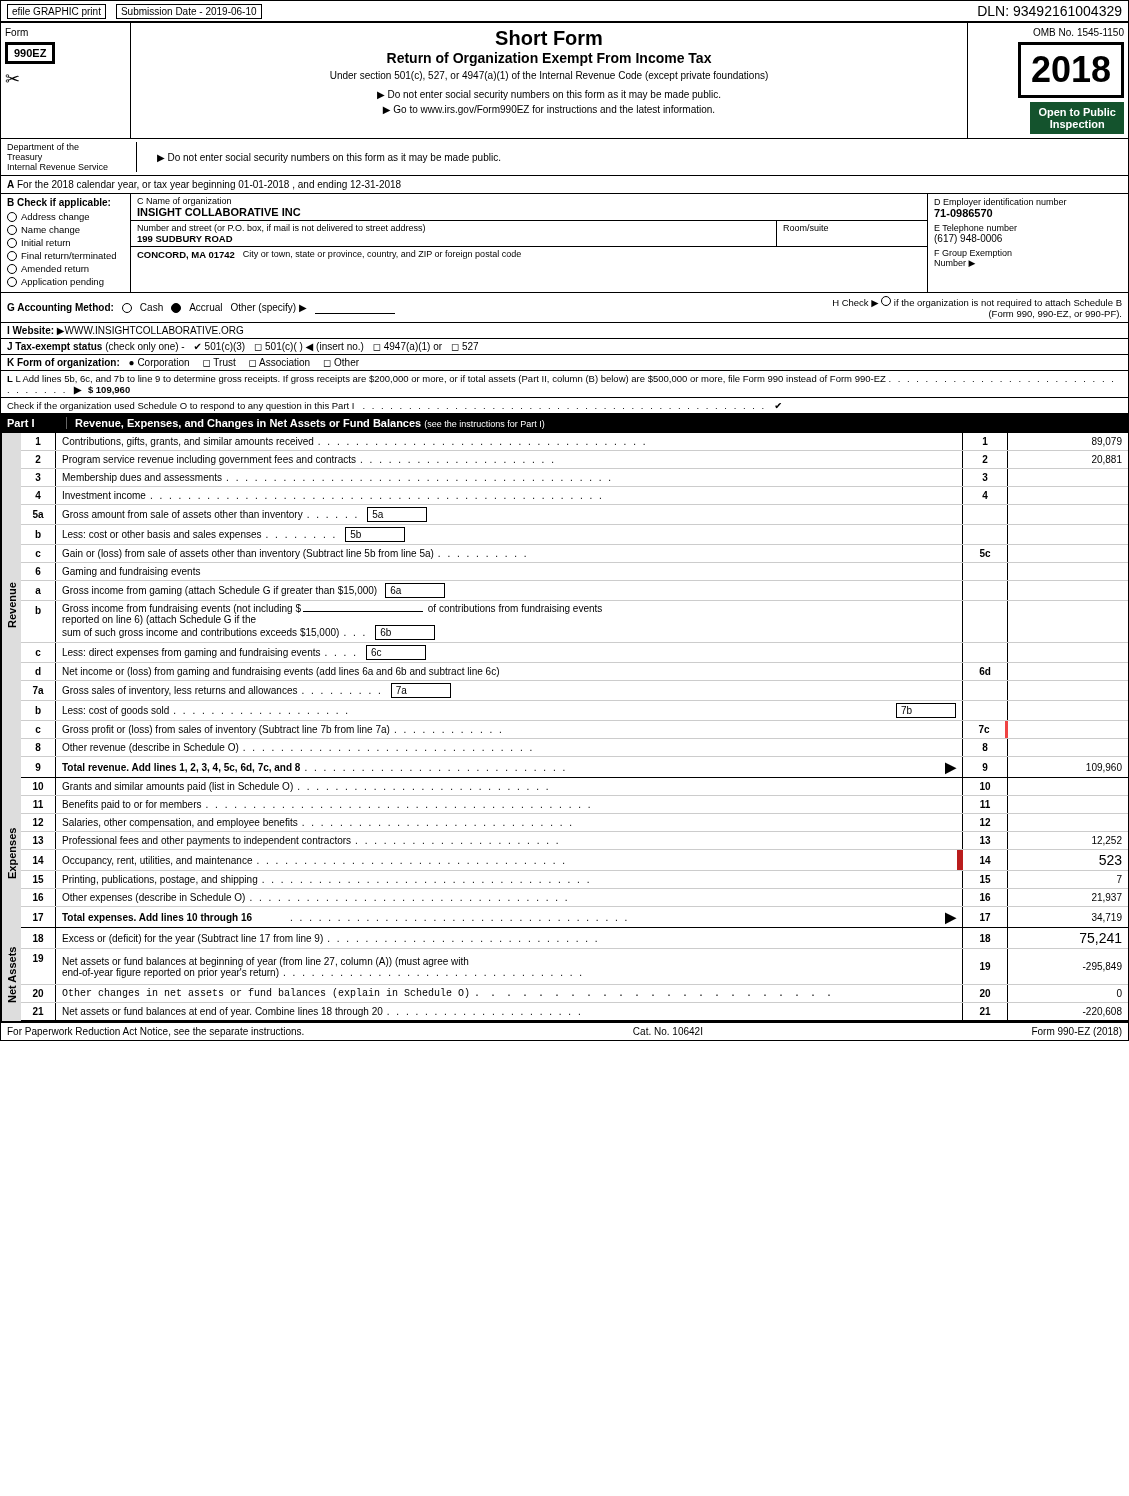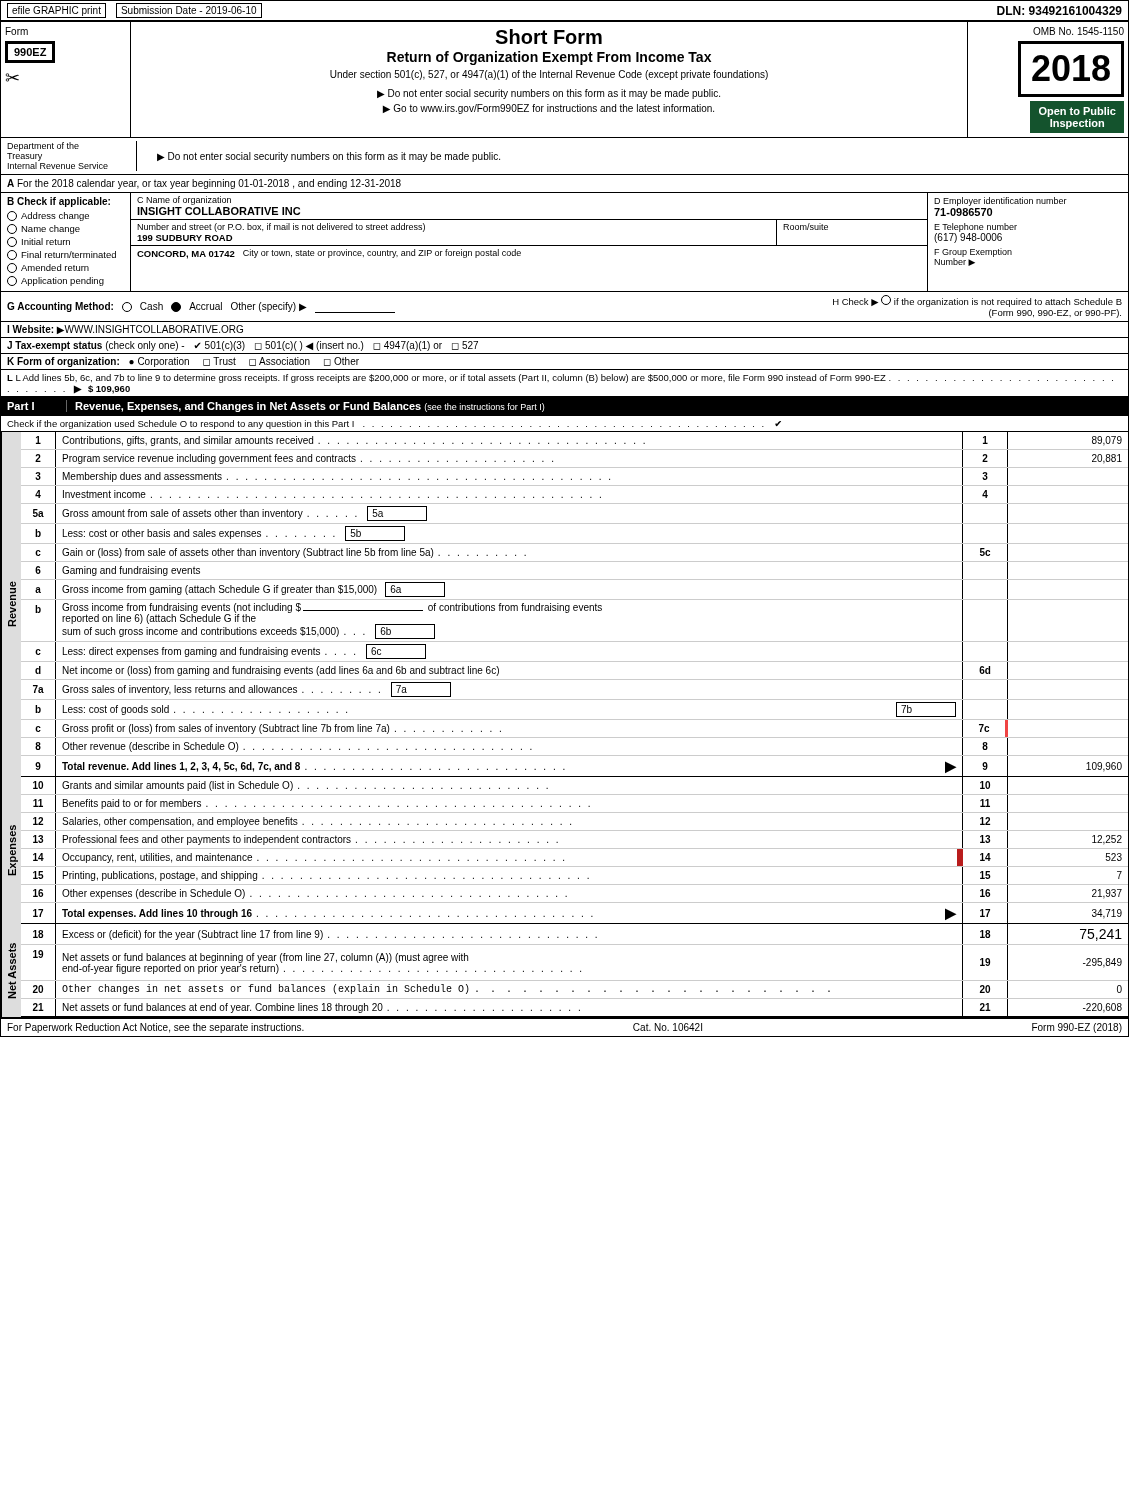--- a/index.html
+++ b/index.html
@@ -22,21 +22,21 @@
     .top-bar {
       display: flex;
       justify-content: space-between;
       align-items: center;
       border-bottom: 2px solid #000;
       padding: 2px 6px;
       font-size: 10px;
     }
     .top-bar-left { display: flex; gap: 10px; }
     .top-bar-item { border: 1px solid #000; padding: 1px 4px; font-size: 10px; }
-    .top-bar-dln { font-weight: bold; font-size: 12px; }
+    .top-bar-dln { font-weight: normal; font-size: 14px; }
 
     
     .header-area {
       display: flex;
       border-bottom: 1px solid #000;
     }
     .header-left {
       width: 130px;
       border-right: 1px solid #000;
       padding: 4px;
@@ -390,32 +390,32 @@
   </div>
 
   <div class="line-l-row">
     <span style="font-weight:bold;">L</span>
     <span>L Add lines 5b, 6c, and 7b to line 9 to determine gross receipts. If gross receipts are $200,000 or more, or if total assets (Part II, column (B) below) are $500,000 or more, file Form 990 instead of Form 990-EZ</span>
     <span class="dots"> . . . . . . . . . . . . . . . . . . . . . . . . . . . . . . . .</span>
     <span style="font-weight:bold; margin-left:4px;">▶</span>
     <span style="font-weight:bold; margin-left:4px;">$ 109,960</span>
   </div>
 
+  <div style="border-bottom:1px solid #000; padding:2px 6px; font-size:9.5px; display:flex; align-items:center; gap:8px;">
+    <span>Check if the organization used Schedule O to respond to any question in this Part I</span>
+    <span class="dots">. . . . . . . . . . . . . . . . . . . . . . . . . . . . . . . . . . . . . . . . . . . .</span>
+    <span>✔</span>
+  </div>
+
   <div style="display:flex; background:#000; color:white; padding:3px 6px; font-weight:bold; font-size:11px; border-bottom:1px solid #000;">
     <span style="width:60px; border-right:1px solid #666; padding-right:6px;">Part I</span>
     <span style="flex:1; padding-left:8px;">
       <span>Revenue, Expenses, and Changes in Net Assets or Fund Balances</span>
       <span style="font-size:9px; font-weight:normal;">(see the instructions for Part I)</span>
     </span>
-  </div>
-
-  <div style="border-bottom:1px solid #000; padding:2px 6px; font-size:9.5px; display:flex; align-items:center; gap:8px;">
-    <span>Check if the organization used Schedule O to respond to any question in this Part I</span>
-    <span class="dots">. . . . . . . . . . . . . . . . . . . . . . . . . . . . . . . . . . . . . . . . . . . .</span>
-    <span>✔</span>
   </div>
 
   <div style="display:flex;">
     <div style="writing-mode:vertical-lr; transform:rotate(180deg); font-size:11px; font-weight:bold; background:#ddd; display:flex; align-items:center; justify-content:center; border-right:1px solid #000; padding:4px 2px; min-width:20px; text-align:center;">Revenue</div>
     <div style="flex:1;">
 
       <div style="display:flex; border-bottom:1px solid #ccc; min-height:18px; align-items:stretch;">
         <div style="width:35px; border-right:1px solid #000; padding:2px 4px; font-size:10px; font-weight:bold; display:flex; align-items:center; justify-content:center;">1</div>
         <div style="flex:1; border-right:1px solid #000; padding:2px 6px; font-size:10px; display:flex; align-items:center;">
           <span>Contributions, gifts, grants, and similar amounts received</span>
@@ -641,21 +641,21 @@
         <div style="width:120px; padding:2px 6px; font-size:10px; text-align:right; display:flex; align-items:center; justify-content:flex-end;">12,252</div>
       </div>
 
       <div style="display:flex; border-bottom:1px solid #ccc; min-height:18px; align-items:stretch;">
         <div style="width:35px; border-right:1px solid #000; padding:2px 4px; font-size:10px; font-weight:bold; display:flex; align-items:center; justify-content:center;">14</div>
         <div style="flex:1; border-right:6px solid #b91c1c; padding:2px 6px; font-size:10px; display:flex; align-items:center;">
           <span>Occupancy, rent, utilities, and maintenance</span>
           <span class="dots" style="flex:1; margin:0 4px;"> . . . . . . . . . . . . . . . . . . . . . . . . . . . . . . . . .</span>
         </div>
         <div style="width:45px; border-right:1px solid #000; padding:2px 4px; font-size:10px; font-weight:bold; display:flex; align-items:center; justify-content:center;">14</div>
-        <div style="width:120px; padding:2px 6px; font-size:10px; text-align:right; display:flex; align-items:center; justify-content:flex-end;">523</div>
+        <div style="width:120px; padding:2px 6px; font-size:14px; text-align:right; display:flex; align-items:center; justify-content:flex-end;">523</div>
       </div>
 
       <div style="display:flex; border-bottom:1px solid #ccc; min-height:18px; align-items:stretch;">
         <div style="width:35px; border-right:1px solid #000; padding:2px 4px; font-size:10px; font-weight:bold; display:flex; align-items:center; justify-content:center;">15</div>
         <div style="flex:1; border-right:1px solid #000; padding:2px 6px; font-size:10px; display:flex; align-items:center;">
           <span>Printing, publications, postage, and shipping</span>
           <span class="dots" style="flex:1; margin:0 4px;"> . . . . . . . . . . . . . . . . . . . . . . . . . . . . . . . . . . .</span>
         </div>
         <div style="width:45px; border-right:1px solid #000; padding:2px 4px; font-size:10px; font-weight:bold; display:flex; align-items:center; justify-content:center;">15</div>
         <div style="width:120px; padding:2px 6px; font-size:10px; text-align:right; display:flex; align-items:center; justify-content:flex-end;">7</div>
@@ -666,21 +666,21 @@
         <div style="flex:1; border-right:1px solid #000; padding:2px 6px; font-size:10px; display:flex; align-items:center;">
           <span>Other expenses (describe in Schedule O)</span>
           <span class="dots" style="flex:1; margin:0 4px;"> . . . . . . . . . . . . . . . . . . . . . . . . . . . . . . . . . .</span>
         </div>
         <div style="width:45px; border-right:1px solid #000; padding:2px 4px; font-size:10px; font-weight:bold; display:flex; align-items:center; justify-content:center;">16</div>
         <div style="width:120px; padding:2px 6px; font-size:10px; text-align:right; display:flex; align-items:center; justify-content:flex-end;">21,937</div>
       </div>
 
       <div style="display:flex; border-bottom:1px solid #000; min-height:18px; align-items:stretch;">
         <div style="width:35px; border-right:1px solid #000; padding:2px 4px; font-size:10px; font-weight:bold; display:flex; align-items:center; justify-content:center;">17</div>
-        <div style="flex:1; border-right:1px solid #000; padding:2px 6px; font-size:10px; display:flex; align-items:center;">
+        <div style="flex:1; border-right:1px solid #000; padding:2px 6px; font-size:10px; display:flex; align-items:center;gap:34px;">
           <span style="font-weight:bold;">Total expenses. Add lines 10 through 16</span>
           <span class="dots" style="flex:1; margin:0 4px;"> . . . . . . . . . . . . . . . . . . . . . . . . . . . . . . . . . . . .</span>
           <span style="font-size:14px; font-weight:bold;">▶</span>
         </div>
         <div style="width:45px; border-right:1px solid #000; padding:2px 4px; font-size:10px; font-weight:bold; display:flex; align-items:center; justify-content:center;">17</div>
         <div style="width:120px; padding:2px 6px; font-size:10px; text-align:right; display:flex; align-items:center; justify-content:flex-end;">34,719</div>
       </div>
 
     </div>
   </div>

